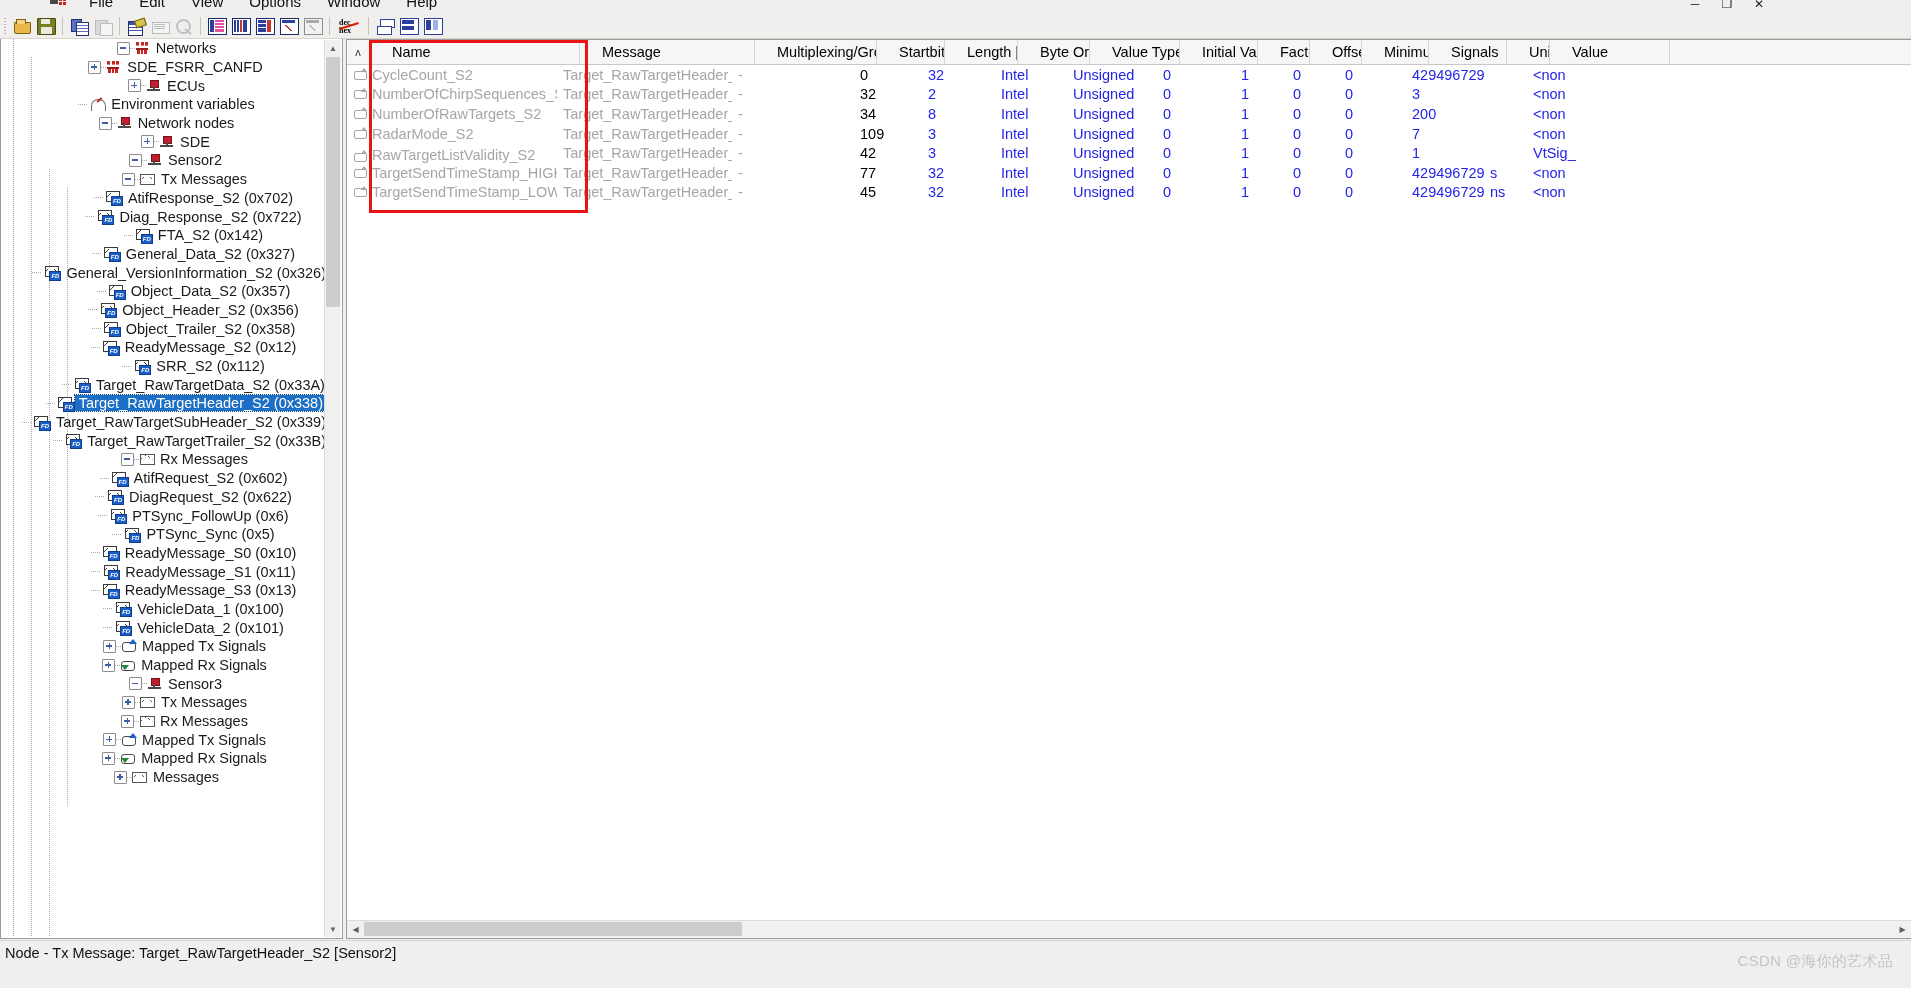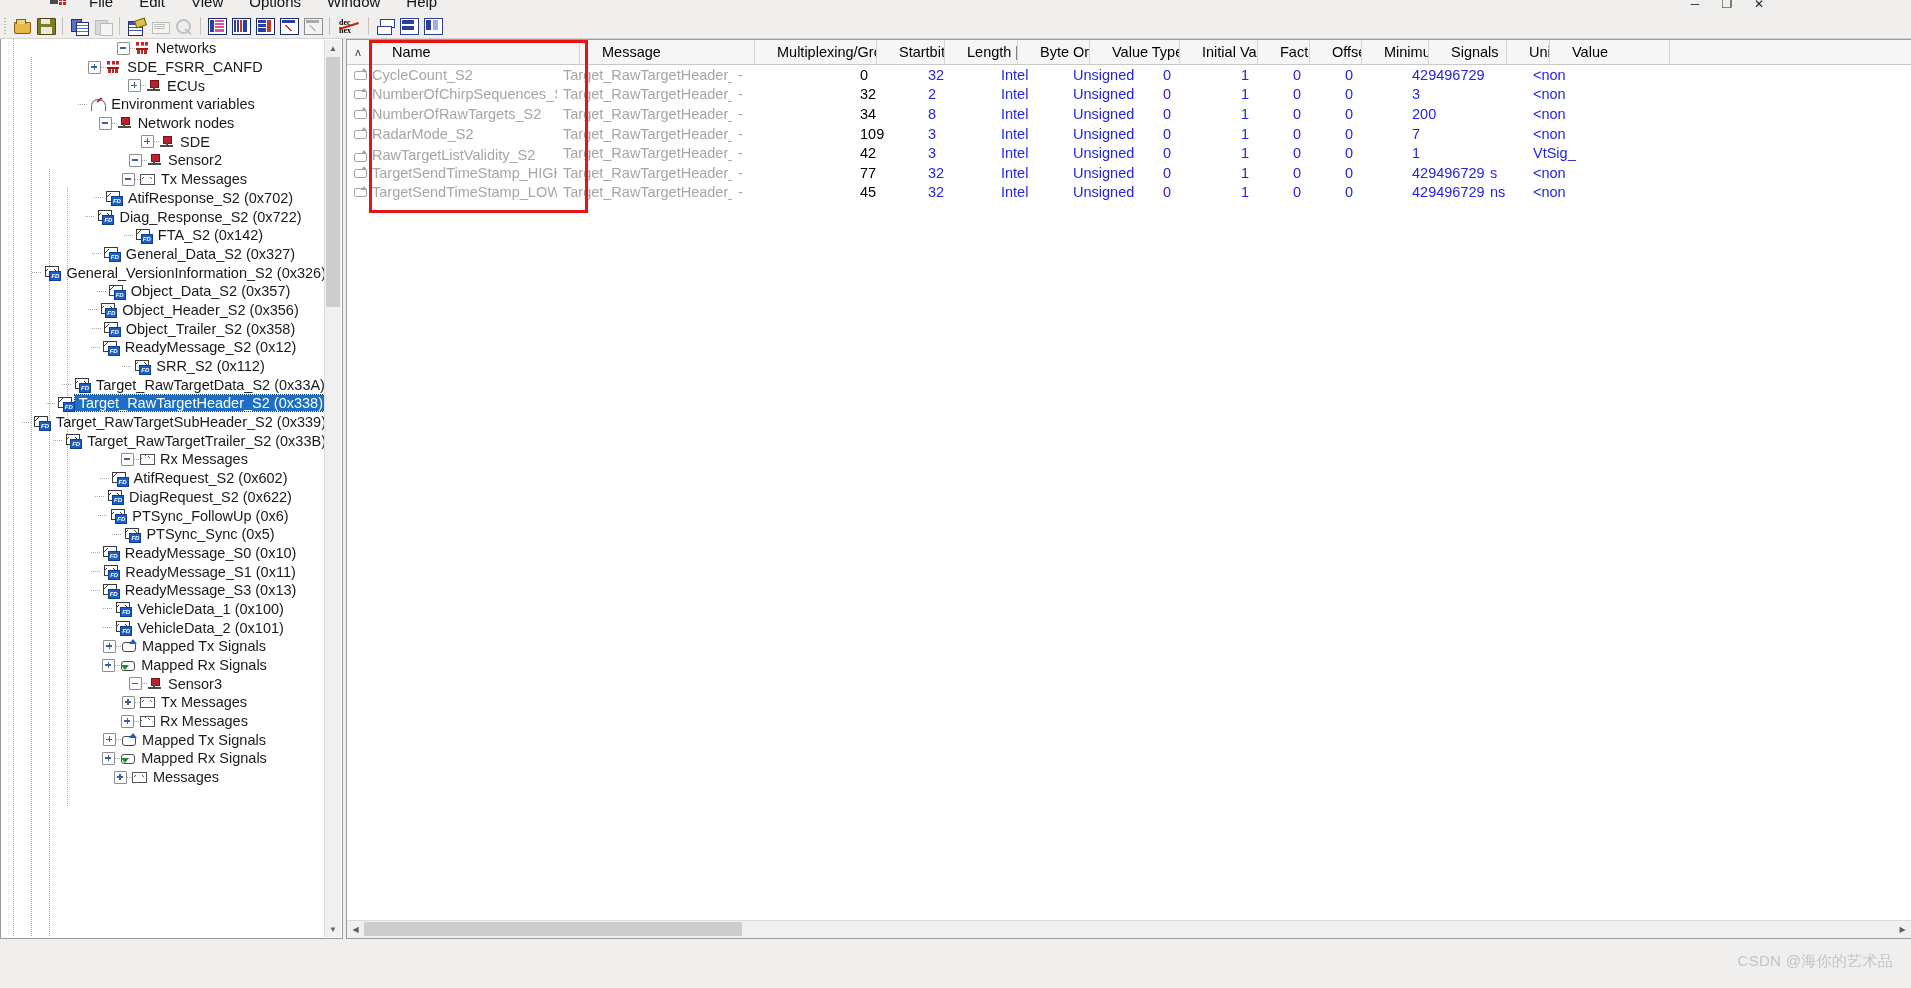--- a/index.html
+++ b/index.html
@@ -872,15 +872,18 @@
       <div class="ha">◀</div>
       <div class="htrack">
         <div class="hthumb"></div>
       </div>
       <div class="ha">▶</div>
     </div>
 
     <div class="redbox" id="redbox" style="left: 22px; top: 0px; width: 213px; height: 167.2px;"></div>
   </div>
 
+  <div class="statusline s1">
+    <span>Node - Tx Message: Target_RawTargetHeader_S2 [Sensor2]</span>
+  </div>
   <div class="watermark">CSDN @海你的艺术品</div>
 
 </div>
 
 </body></html>

